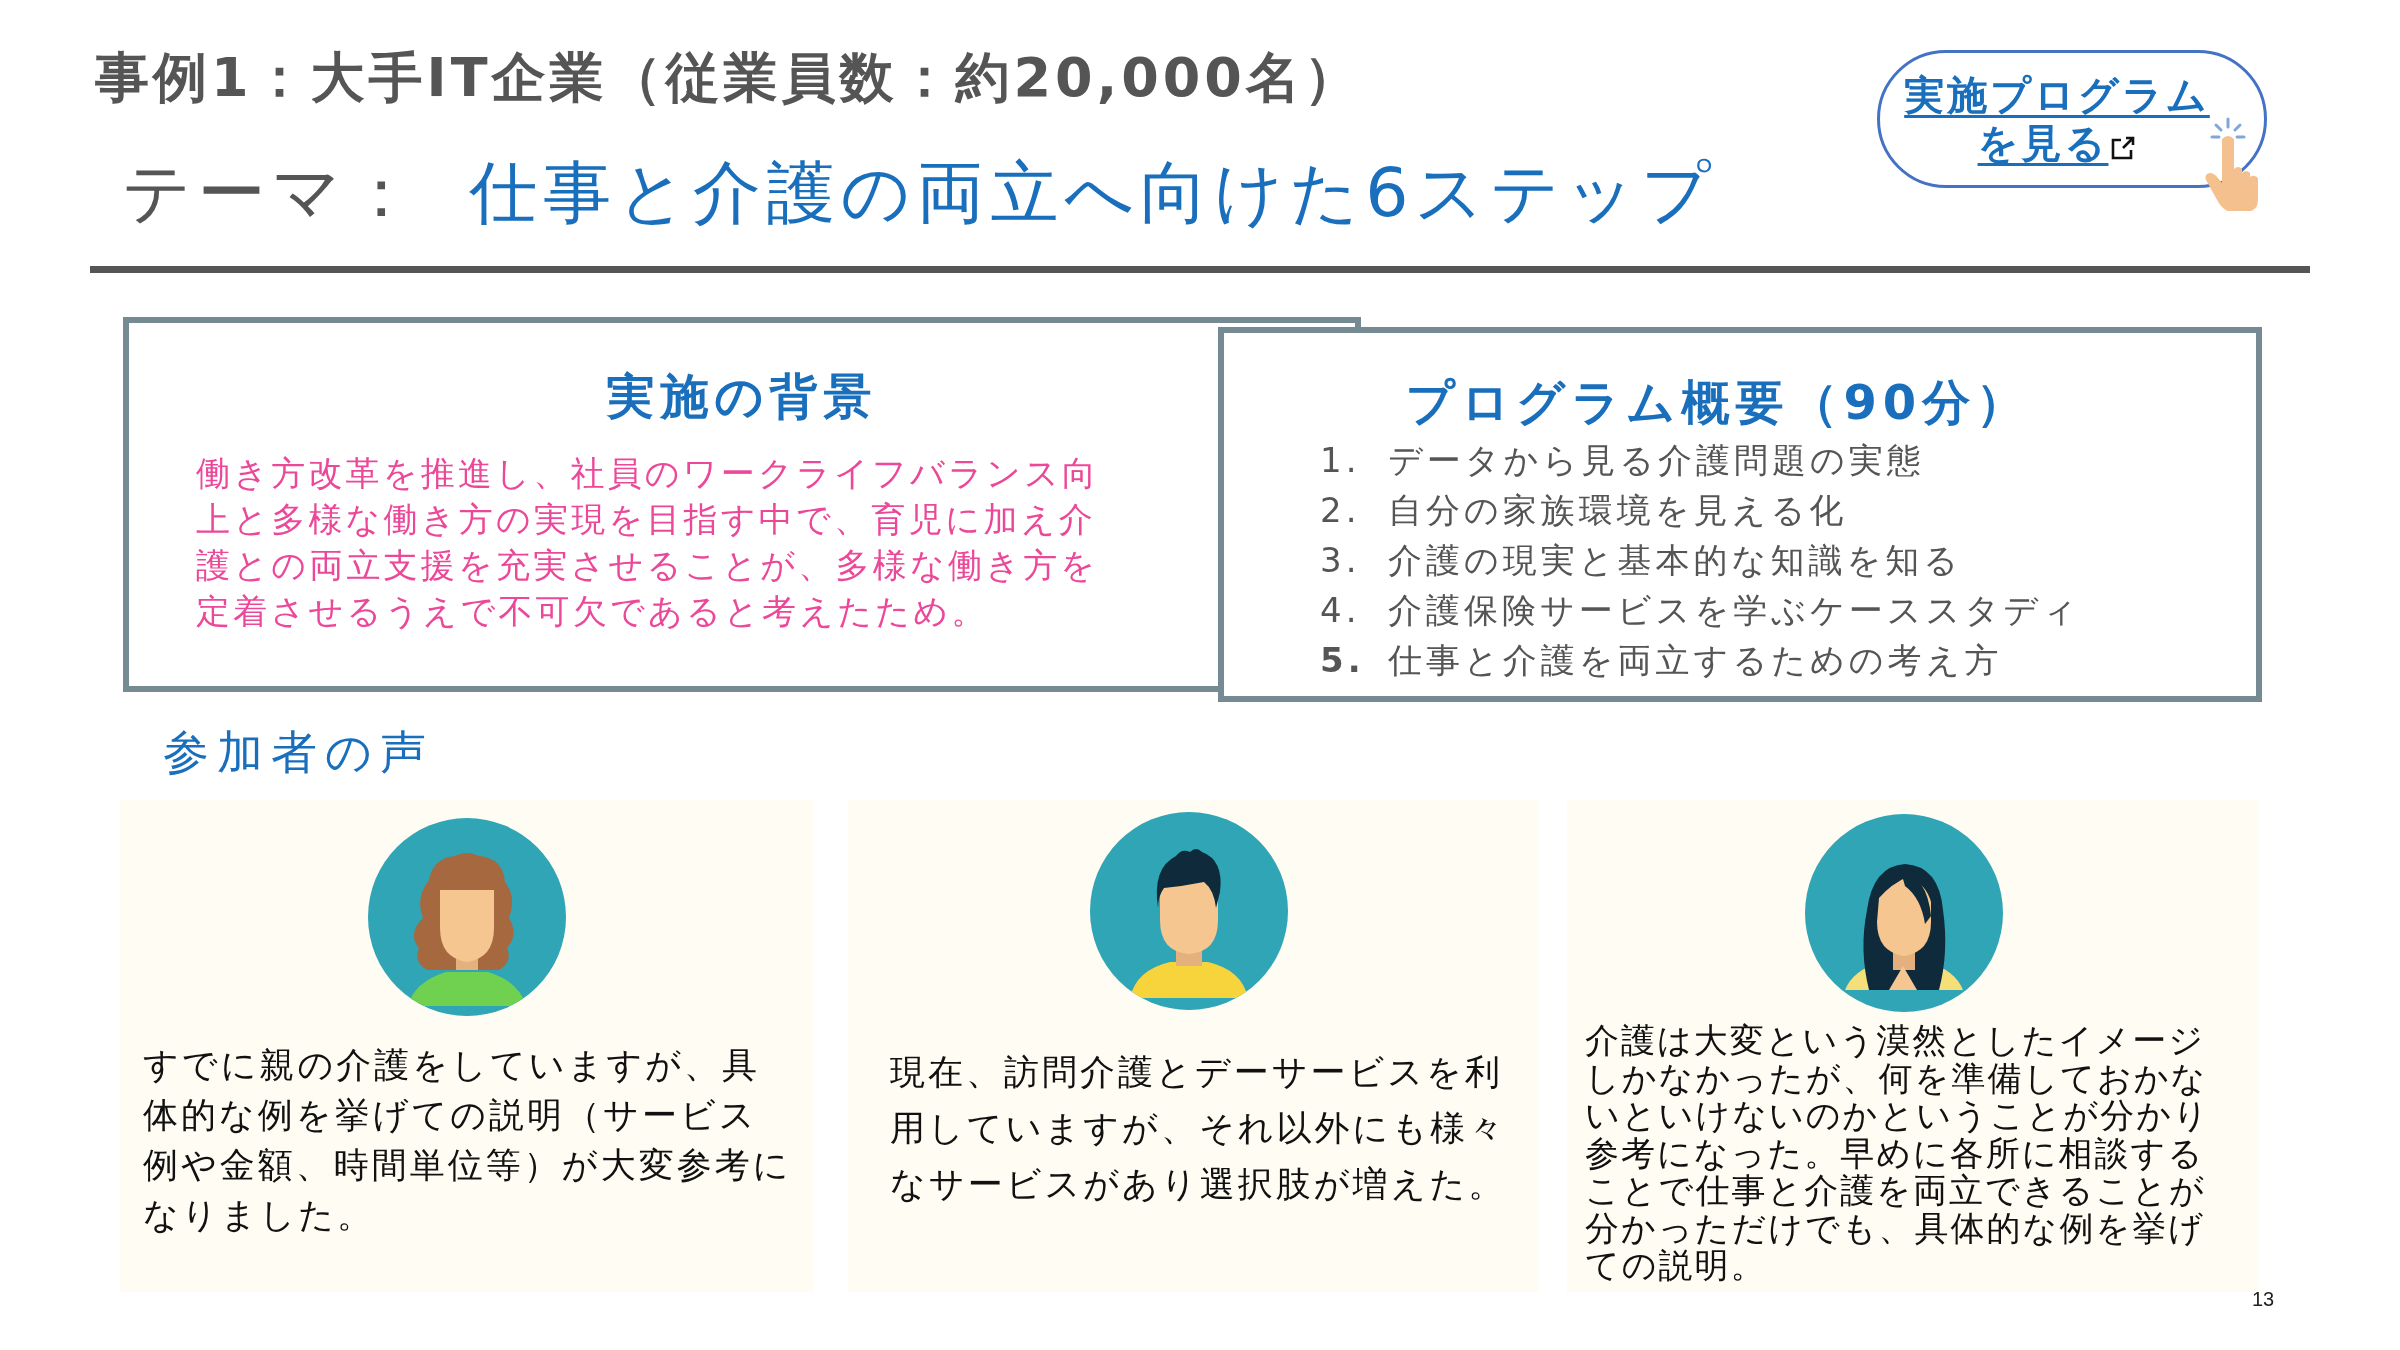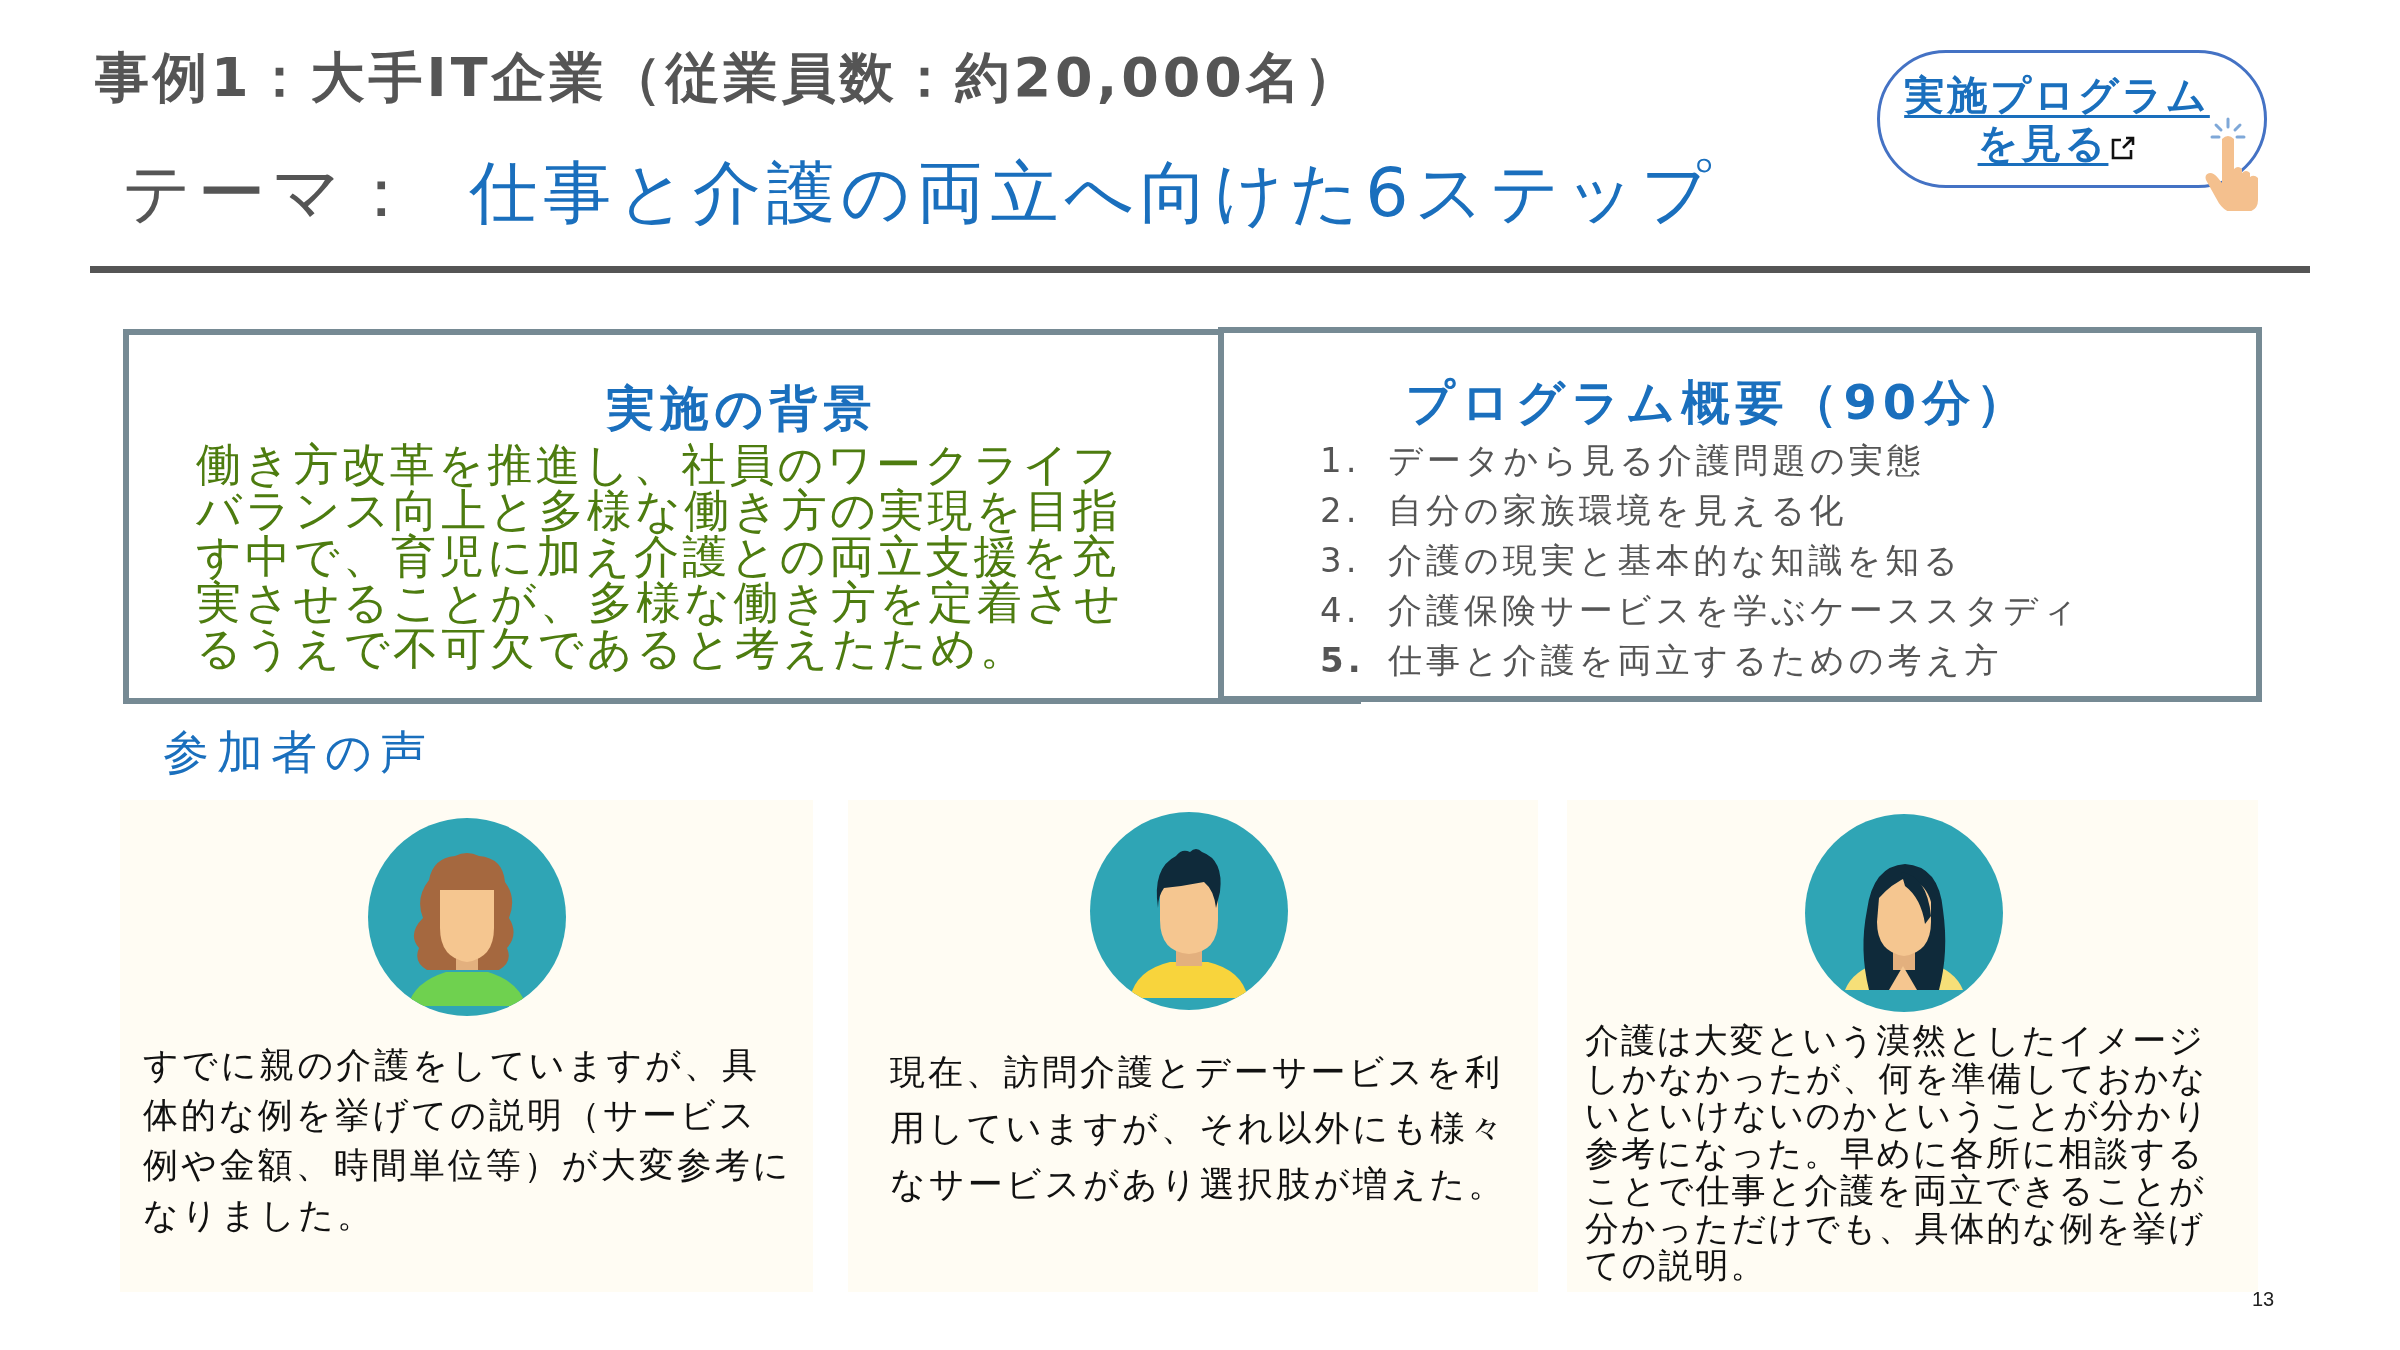--- a/index.html
+++ b/index.html
@@ -31,33 +31,33 @@
   .ext-icon { display: inline-block; width: 26px; height: 26px; vertical-align: -4px; margin-left: 2px; }
   .hand-icon { position: absolute; right: -6px; bottom: -26px; width: 70px; height: 100px; }
 
   .divider {
     position: absolute; left: 90px; top: 266px; width: 2220px; height: 7px; background: #555555;
   }
 
   .info-box {
     position: absolute; border: 6px solid #768a94; background: #ffffff;
   }
-  .box-bg { left: 123px; top: 317px; width: 1238px; height: 375px; margin-top: 12px; }
+  .box-bg { left: 123px; top: 317px; width: 1238px; height: 375px; }
   .box-prog { left: 1218px; top: 327px; width: 1044px; height: 375px; }
 
   .box-heading {
     position: absolute; left: 0; right: 0; text-align: center;
     color: #1a6fbd; font-size: 48px; font-weight: bold; letter-spacing: 6px; white-space: nowrap;
   }
   .box-bg .box-heading { top: 42px; }
   .box-prog .box-heading { top: 38px; padding-right: 44px; }
 
   .bg-text {
-    position: absolute; left: 67px; top: 107px; width: 930px;
-    font-size: 45px; line-height: 46px; letter-spacing: 3.2px; color: #4d7c0f;
+    position: absolute; left: 67px; top: 127px; width: 930px;
+    font-size: 34px; line-height: 46px; letter-spacing: 3.2px; color: #ec4899;
   }
   .prog-list { position: absolute; left: 96px; top: 102px; list-style: none; }
   .prog-list li {
     font-size: 34px; line-height: 50px; letter-spacing: 4px; color: #555555; white-space: nowrap;
     display: flex;
   }
   .prog-list li .num { width: 68px; display: inline-block; }
   .prog-list li.bold-num .num { font-weight: bold; }
 
   .voices-heading {

